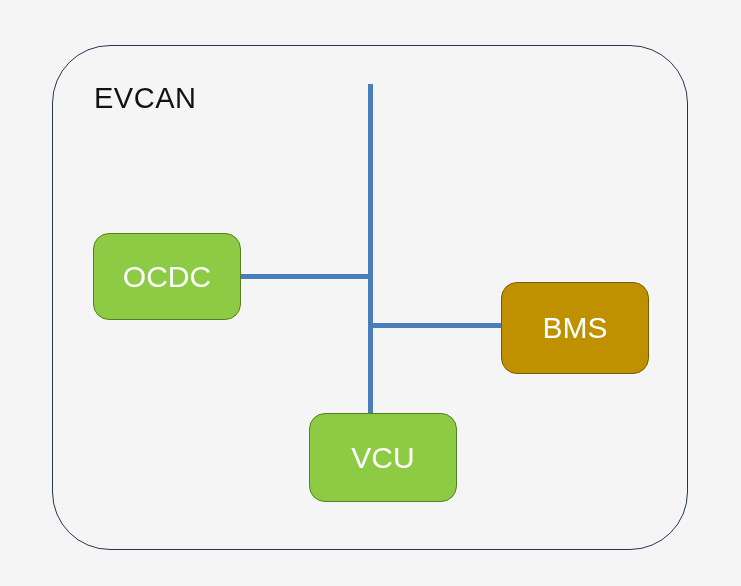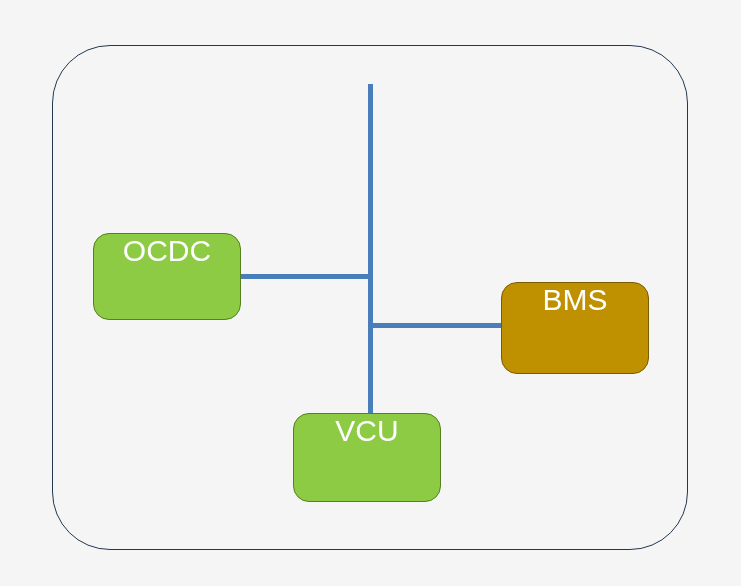--- a/index.html
+++ b/index.html
@@ -55,21 +55,21 @@
     }
     .conn-bms {
       left: 370px;
       top: 323px;
       width: 132px;
       height: 5px;
     }
     .node {
       position: absolute;
       display: flex;
-      align-items: flex-start;
+      align-items: center;
       justify-content: center;
       color: #ffffff;
       font-size: 30px;
       border-radius: 16px;
       box-sizing: border-box;
     }
     .node-green {
       background: #8ccb43;
       border: 1px solid #55801f;
     }
@@ -83,33 +83,34 @@
       width: 148px;
       height: 87px;
     }
     .node-bms {
       left: 501px;
       top: 282px;
       width: 148px;
       height: 92px;
     }
     .node-vcu {
-      left: 293px;
+      left: 309px;
       top: 413px;
       width: 148px;
       height: 89px;
     }
   </style>
 </head>
 <body>
 
 <div class="canvas">
 
   <div class="frame"></div>
 
+  <div class="frame-label">EVCAN</div>
 
   <div class="line bus-vertical"></div>
 
   <div class="line conn-ocdc"></div>
 
   <div class="line conn-bms"></div>
 
   <div class="node node-green node-ocdc">
     <span>OCDC</span>
   </div>

